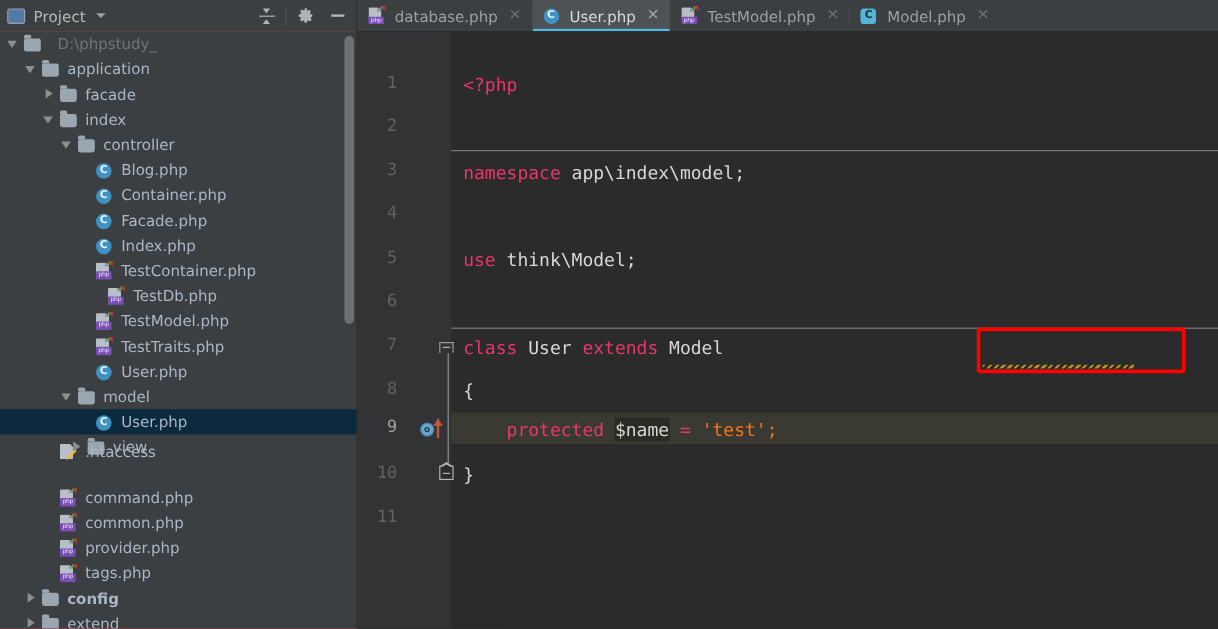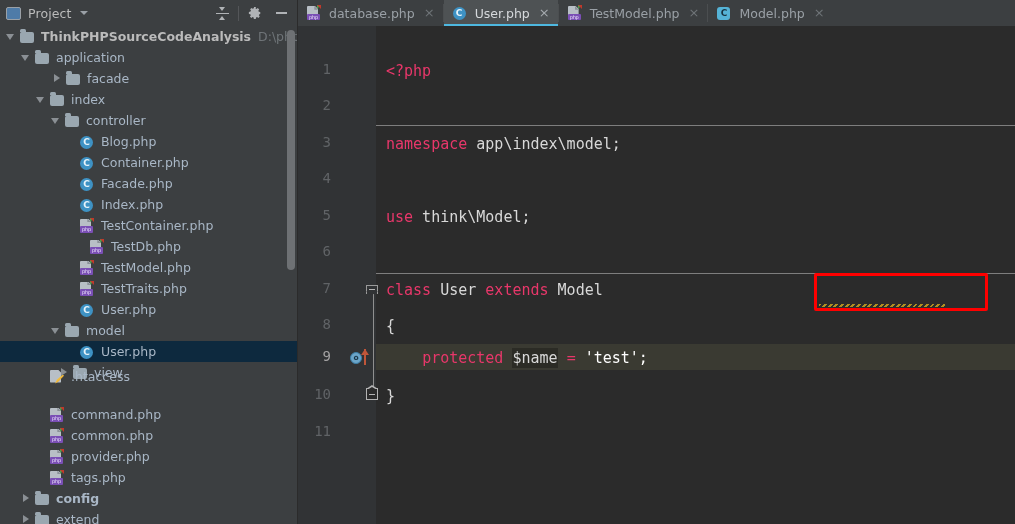--- a/index.html
+++ b/index.html
@@ -119,21 +119,21 @@
      border-left:4.5px solid transparent;border-right:4.5px solid transparent;border-bottom:6px solid #c0563a;}
 
   #code{position:absolute;left:78px;top:0;right:0;height:100%;
         font-family:"DejaVu Sans Mono","Liberation Mono",monospace;font-size:15px;}
   .cline{position:absolute;left:10px;white-space:pre;line-height:20px;}
   .hr-sep{position:absolute;left:78px;right:0;height:1px;background:#7e7e7e;}
   #cur-line-bg{position:absolute;left:78px;right:0;top:318px;height:26px;background:#3a3a32;}
   #cur-line-gut{position:absolute;left:0;top:318px;width:78px;height:26px;background:#3f3f38;}
   .kw{color:#e8376a;}
   .pl{color:#d8d8d8;}
-  .str{color:#ffffff;}
+  .str{color:#f97316;}
   .ident-hl{background:#2b2b25;padding:1px 0;}
   #red-box{position:absolute;left:516px;top:247px;width:174px;height:38px;
            border:3px solid #ff0000;border-radius:2px;box-sizing:border-box;}
   .squig{position:absolute;left:2px;bottom:1px;height:3px;width:126px;
      background:repeating-linear-gradient(135deg,#c8a020 0 2px,transparent 2px 4px);opacity:.85;}
 </style>
 </head>
 <body>
 
 <div id="app">
@@ -166,32 +166,31 @@
     </div>
 
     <div id="tree-wrap">
       <div id="tree">
           <div class="row" style="top: 0px; position: absolute; left: 0px; right: 0px;">
             <div style="width: 6px; flex: 0 0 auto;"></div>
             <div class="twisty open"></div>
             <div class="ic">
               <div class="ic-folder"></div>
             </div>
-            <span class="lbl bold">ThinkPHPSourceCodeAnalysis</span>
             <span class="sub">D:\phpstudy_</span>
           </div>
           <div class="row" style="top: 21px; position: absolute; left: 0px; right: 0px;">
             <div style="width: 21px; flex: 0 0 auto;"></div>
             <div class="twisty open"></div>
             <div class="ic">
               <div class="ic-folder"></div>
             </div>
             <span class="lbl">application</span>
           </div>
-          <div class="row" style="top: 42px; position: absolute; left: 0px; right: 0px; padding-left: 16px;">
+          <div class="row" style="top: 42px; position: absolute; left: 0px; right: 0px;">
             <div style="width: 36px; flex: 0 0 auto;"></div>
             <div class="twisty closed"></div>
             <div class="ic">
               <div class="ic-folder"></div>
             </div>
             <span class="lbl">facade</span>
           </div>
           <div class="row" style="top: 63px; position: absolute; left: 0px; right: 0px;">
             <div style="width: 36px; flex: 0 0 auto;"></div>
             <div class="twisty open"></div>

